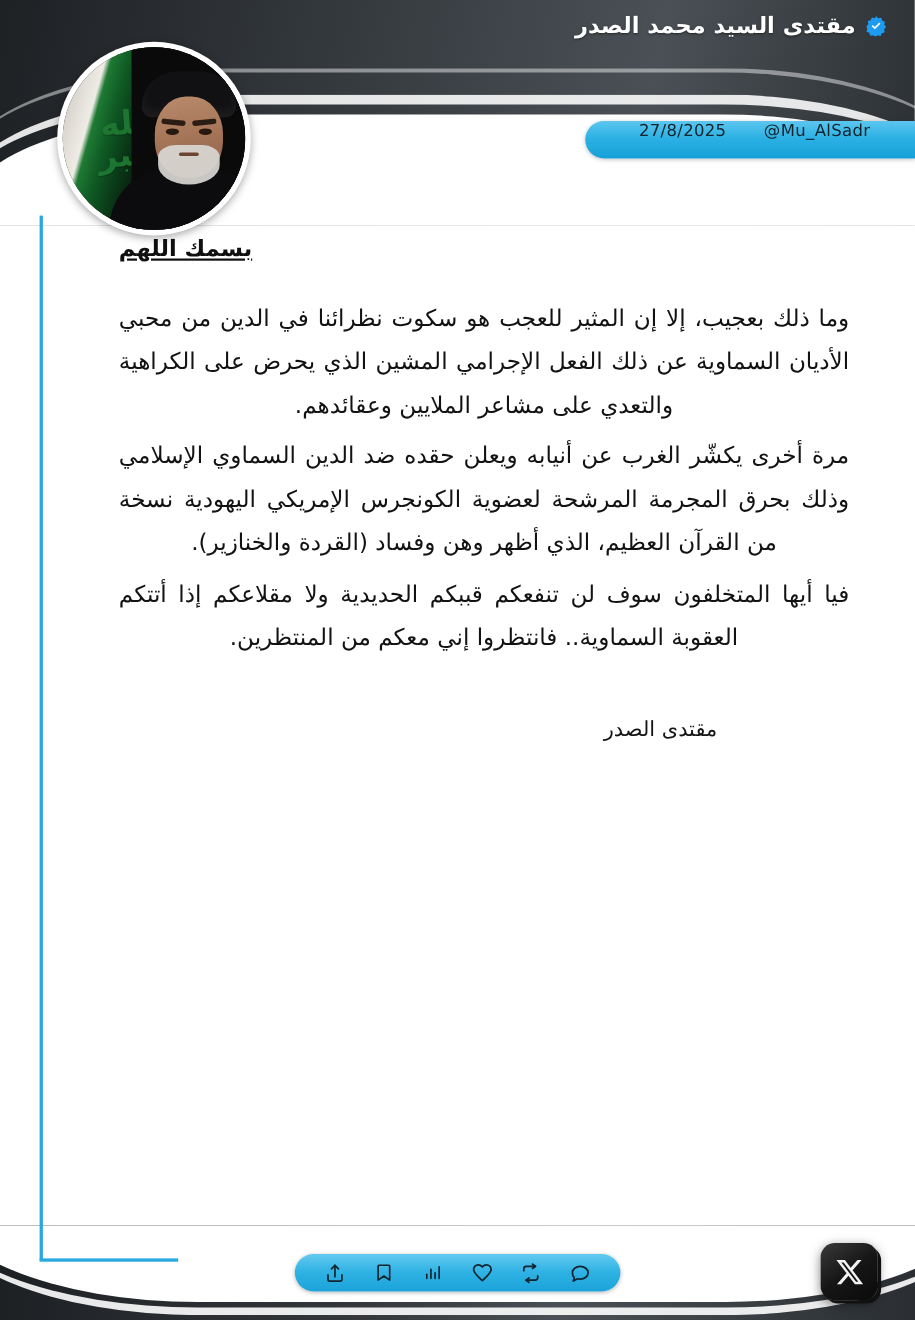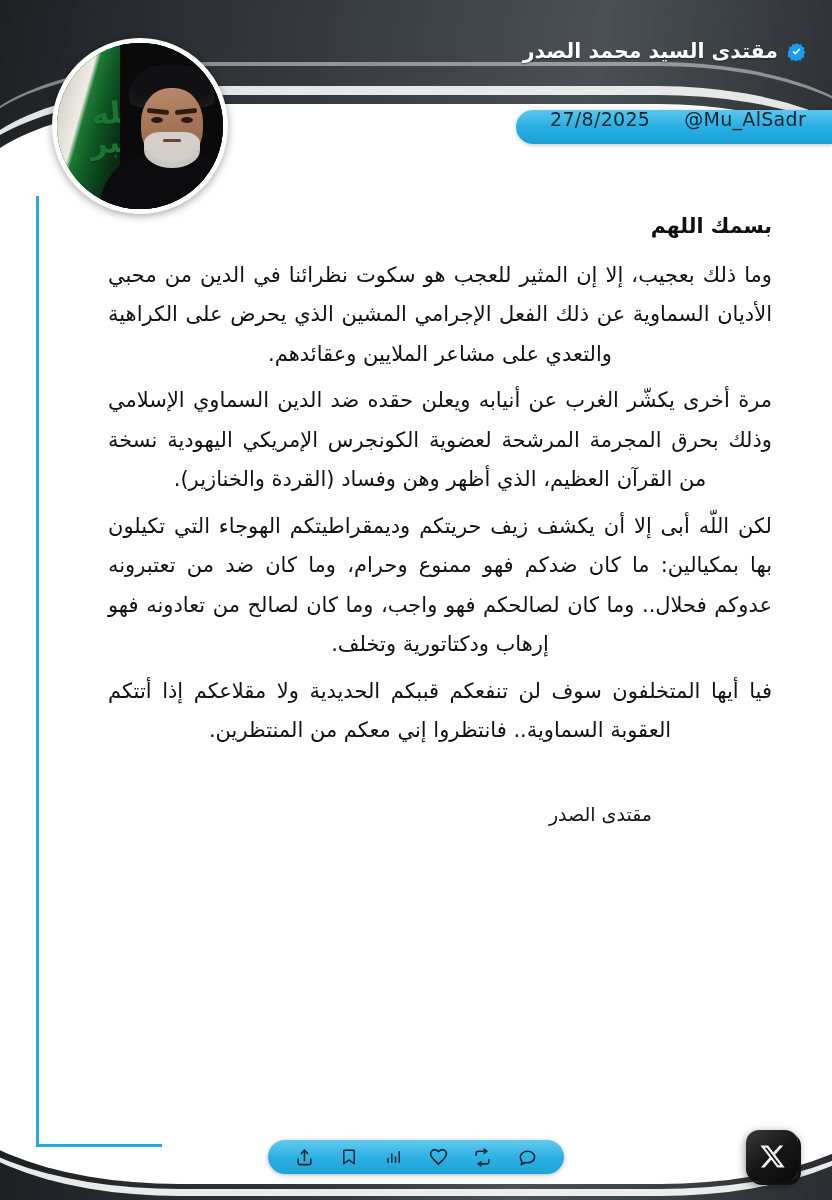--- a/index.html
+++ b/index.html
@@ -77,21 +77,20 @@
     display: flex;
     align-items: center;
     gap: 9px;
     color: #ffffff;
     font-size: 20.5px;
     font-weight: 700;
     letter-spacing: .2px;
     direction: rtl;
     z-index: 6;
     text-shadow: 0 1px 2px rgba(0,0,0,.5);
-    margin-top: 28px;
   }
   .verified-badge {
     display: inline-block;
     width: 19px; height: 19px;
     flex: 0 0 19px;
     position: relative;
   }
   .verified-badge svg { display:block; width: 19px; height: 19px; }
 
   
@@ -206,21 +205,21 @@
     height: 34px;
     min-width: 300px;
     border-radius: 18px 0 0 18px;
     background: linear-gradient(180deg, #5cc6ef 0%, #2ab0e3 48%, #17a0d8 100%);
     display: flex;
     align-items: center;
     justify-content: center;
     gap: 34px;
     padding: 0 26px 16px 34px;
     color: #12242e;
-    font-size: 19px;
+    font-size: 15px;
     font-weight: 500;
     letter-spacing: .3px;
     z-index: 9;
     box-shadow: 0 1px 4px rgba(0,0,0,.25);
     direction: ltr;
   }
 
   
   .left-rule {
     position: absolute;
@@ -240,25 +239,26 @@
   
   .body {
     position: absolute;
     top: 214px; right: 60px;
     width: 664px;
     direction: rtl;
     text-align: justify;
     color: #121212;
   }
   .bism {
-    text-align: right;
+    text-align: left;
     font-size: 20.5px;
     font-weight: 700;
-    margin-bottom: 18px;
+    margin-bottom: 32px;
     color: #101010;
+    text-decoration: underline;
   }
   .para {
     font-size: 21px;
     line-height: 1.88;
     margin-bottom: 7px;
     text-align: justify;
     text-align-last: center;
     color: #121212;
     font-weight: 400;
   }
@@ -377,21 +377,20 @@
   </div>
 
   <div class="left-rule"></div>
   <div class="left-rule-foot"></div>
 
   <div class="body">
     <div class="bism">بسمك اللهم</div>
 
     <p class="para">وما ذلك بعجيب، إلا إن المثير للعجب هو سكوت نظرائنا في الدين من محبي الأديان السماوية عن ذلك الفعل الإجرامي المشين الذي يحرض على الكراهية والتعدي على مشاعر الملايين وعقائدهم.</p>
     <p class="para">مرة أخرى يكشّر الغرب عن أنيابه ويعلن حقده ضد الدين السماوي الإسلامي وذلك بحرق المجرمة المرشحة لعضوية الكونجرس الإمريكي اليهودية نسخة من القرآن العظيم، الذي أظهر وهن وفساد (القردة والخنازير).</p>
-    <p class="para">لكن اللّه أبى إلا أن يكشف زيف حريتكم وديمقراطيتكم الهوجاء التي تكيلون بها بمكيالين: ما كان ضدكم فهو ممنوع وحرام، وما كان ضد من تعتبرونه عدوكم فحلال.. وما كان لصالحكم فهو واجب، وما كان لصالح من تعادونه فهو إرهاب ودكتاتورية وتخلف.</p>
     <p class="para">فيا أيها المتخلفون سوف لن تنفعكم قببكم الحديدية ولا مقلاعكم إذا أتتكم العقوبة السماوية.. فانتظروا إني معكم من المنتظرين.</p>
 
     <div class="signature">مقتدى الصدر</div>
   </div>
 
   <div class="bottom-band">
     <div class="wave2"></div>
     <div class="wave"></div>
   </div>
 

